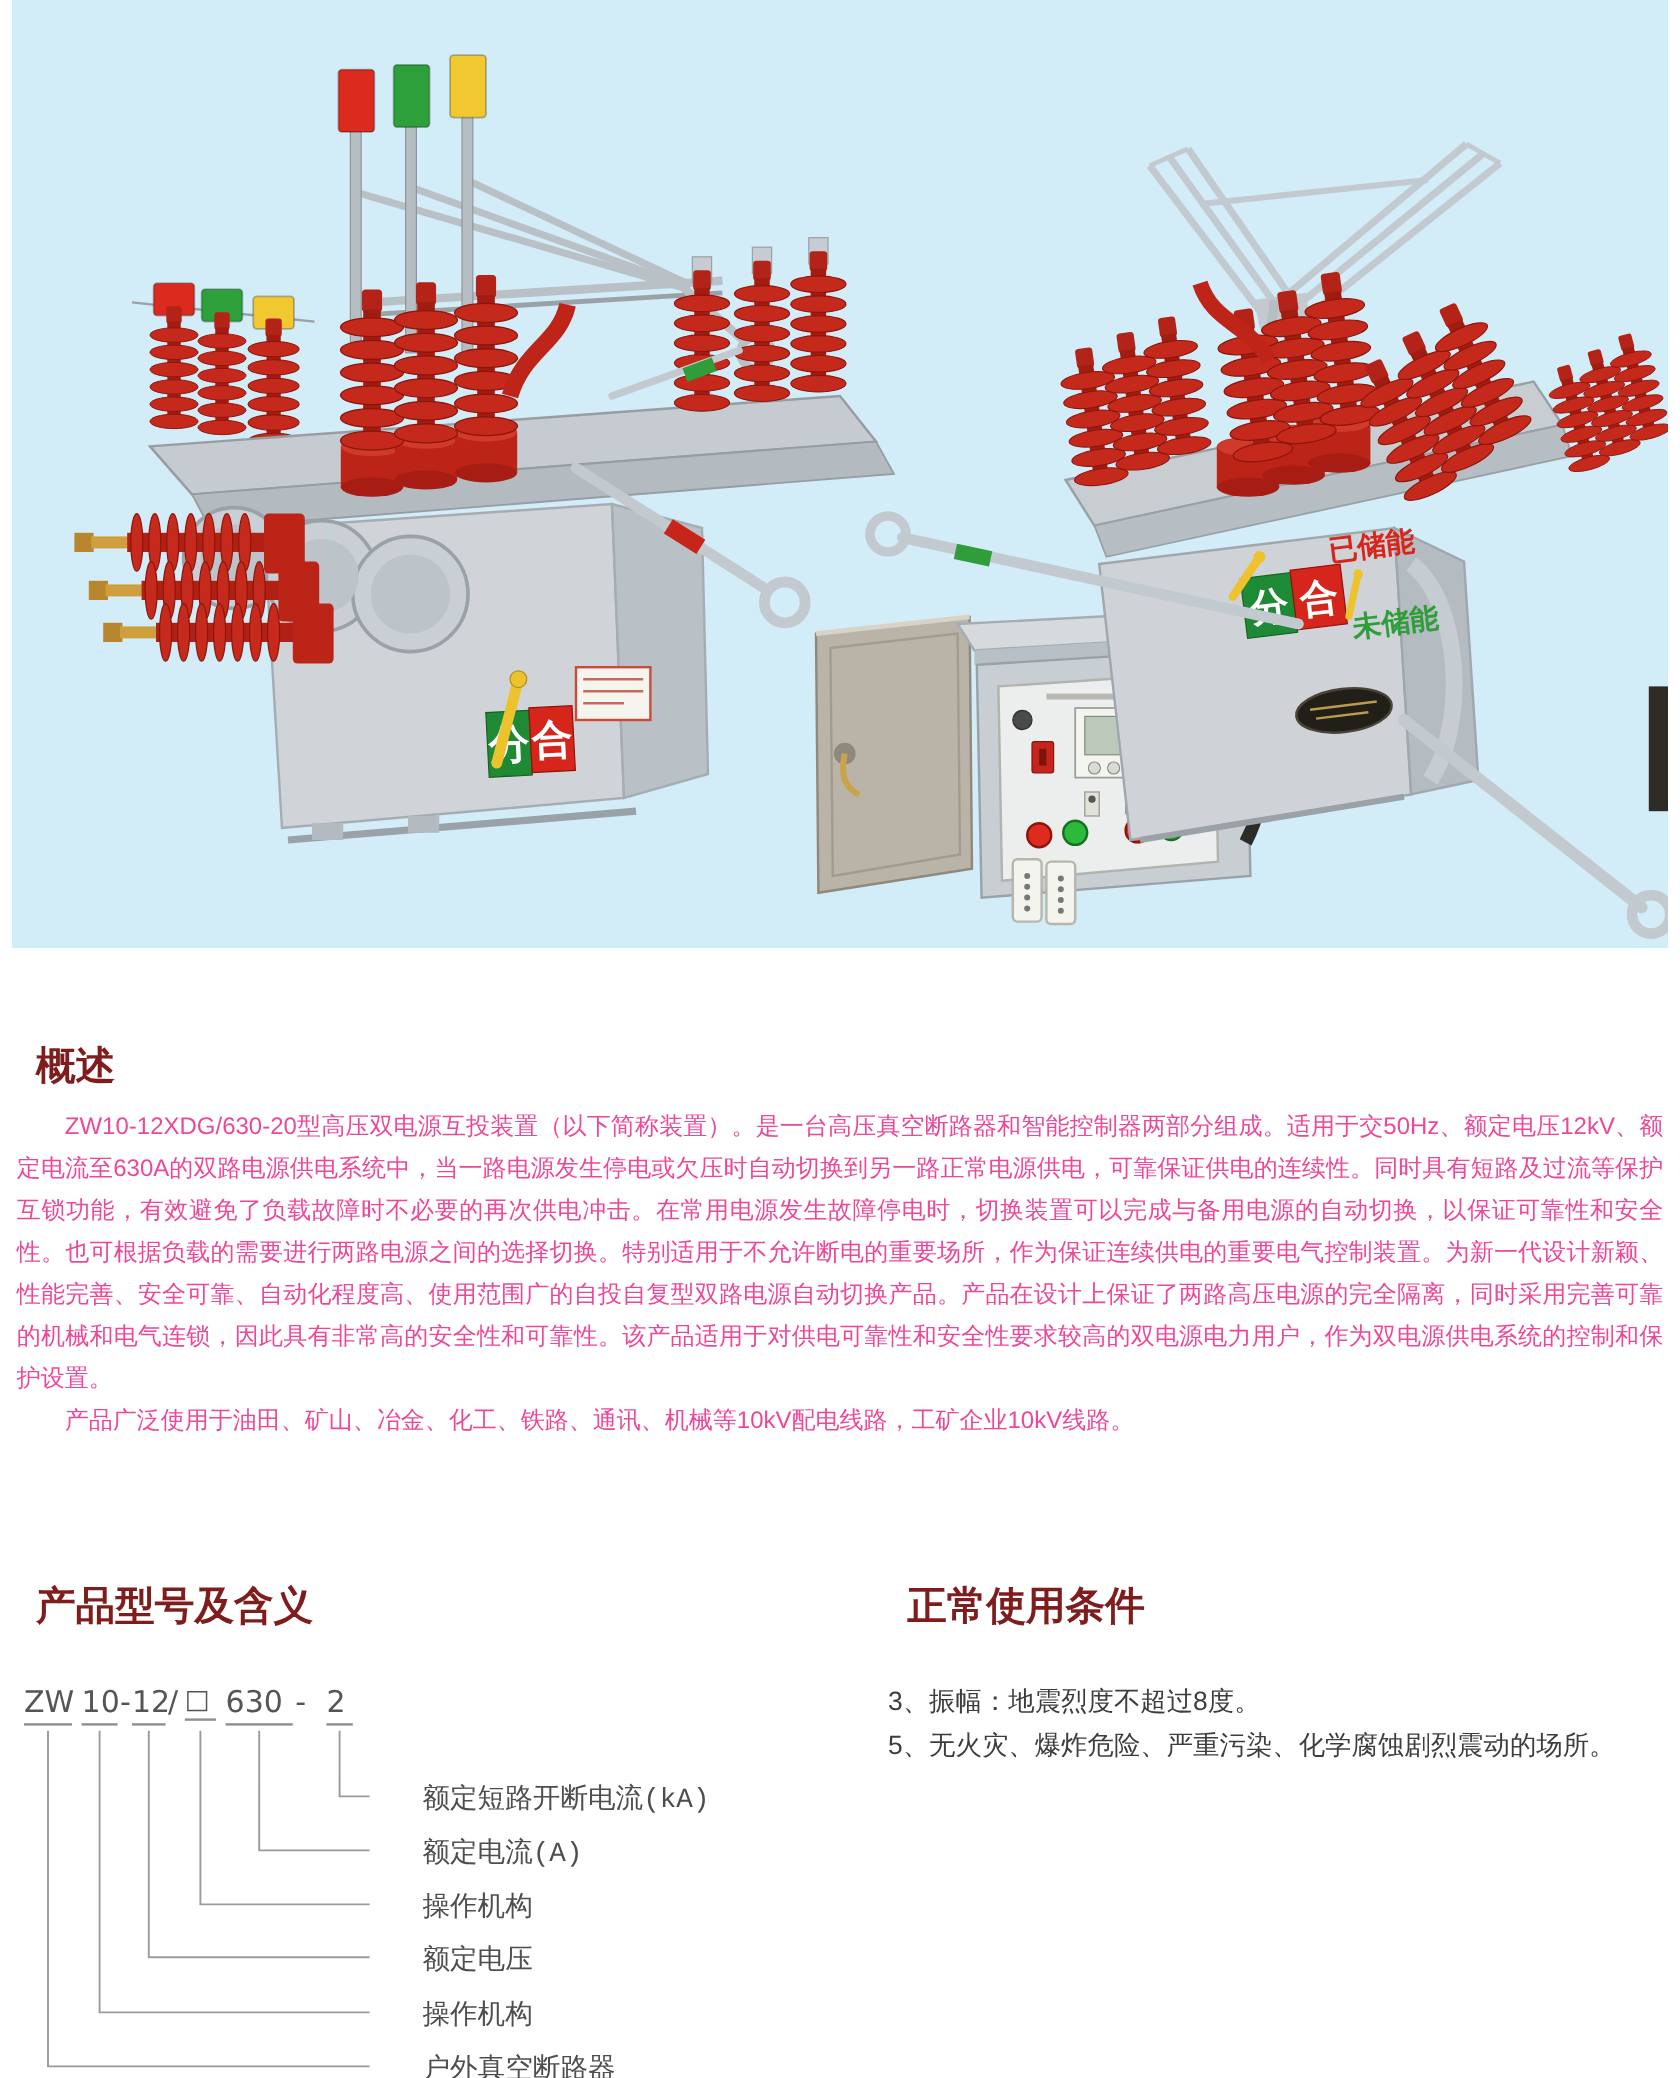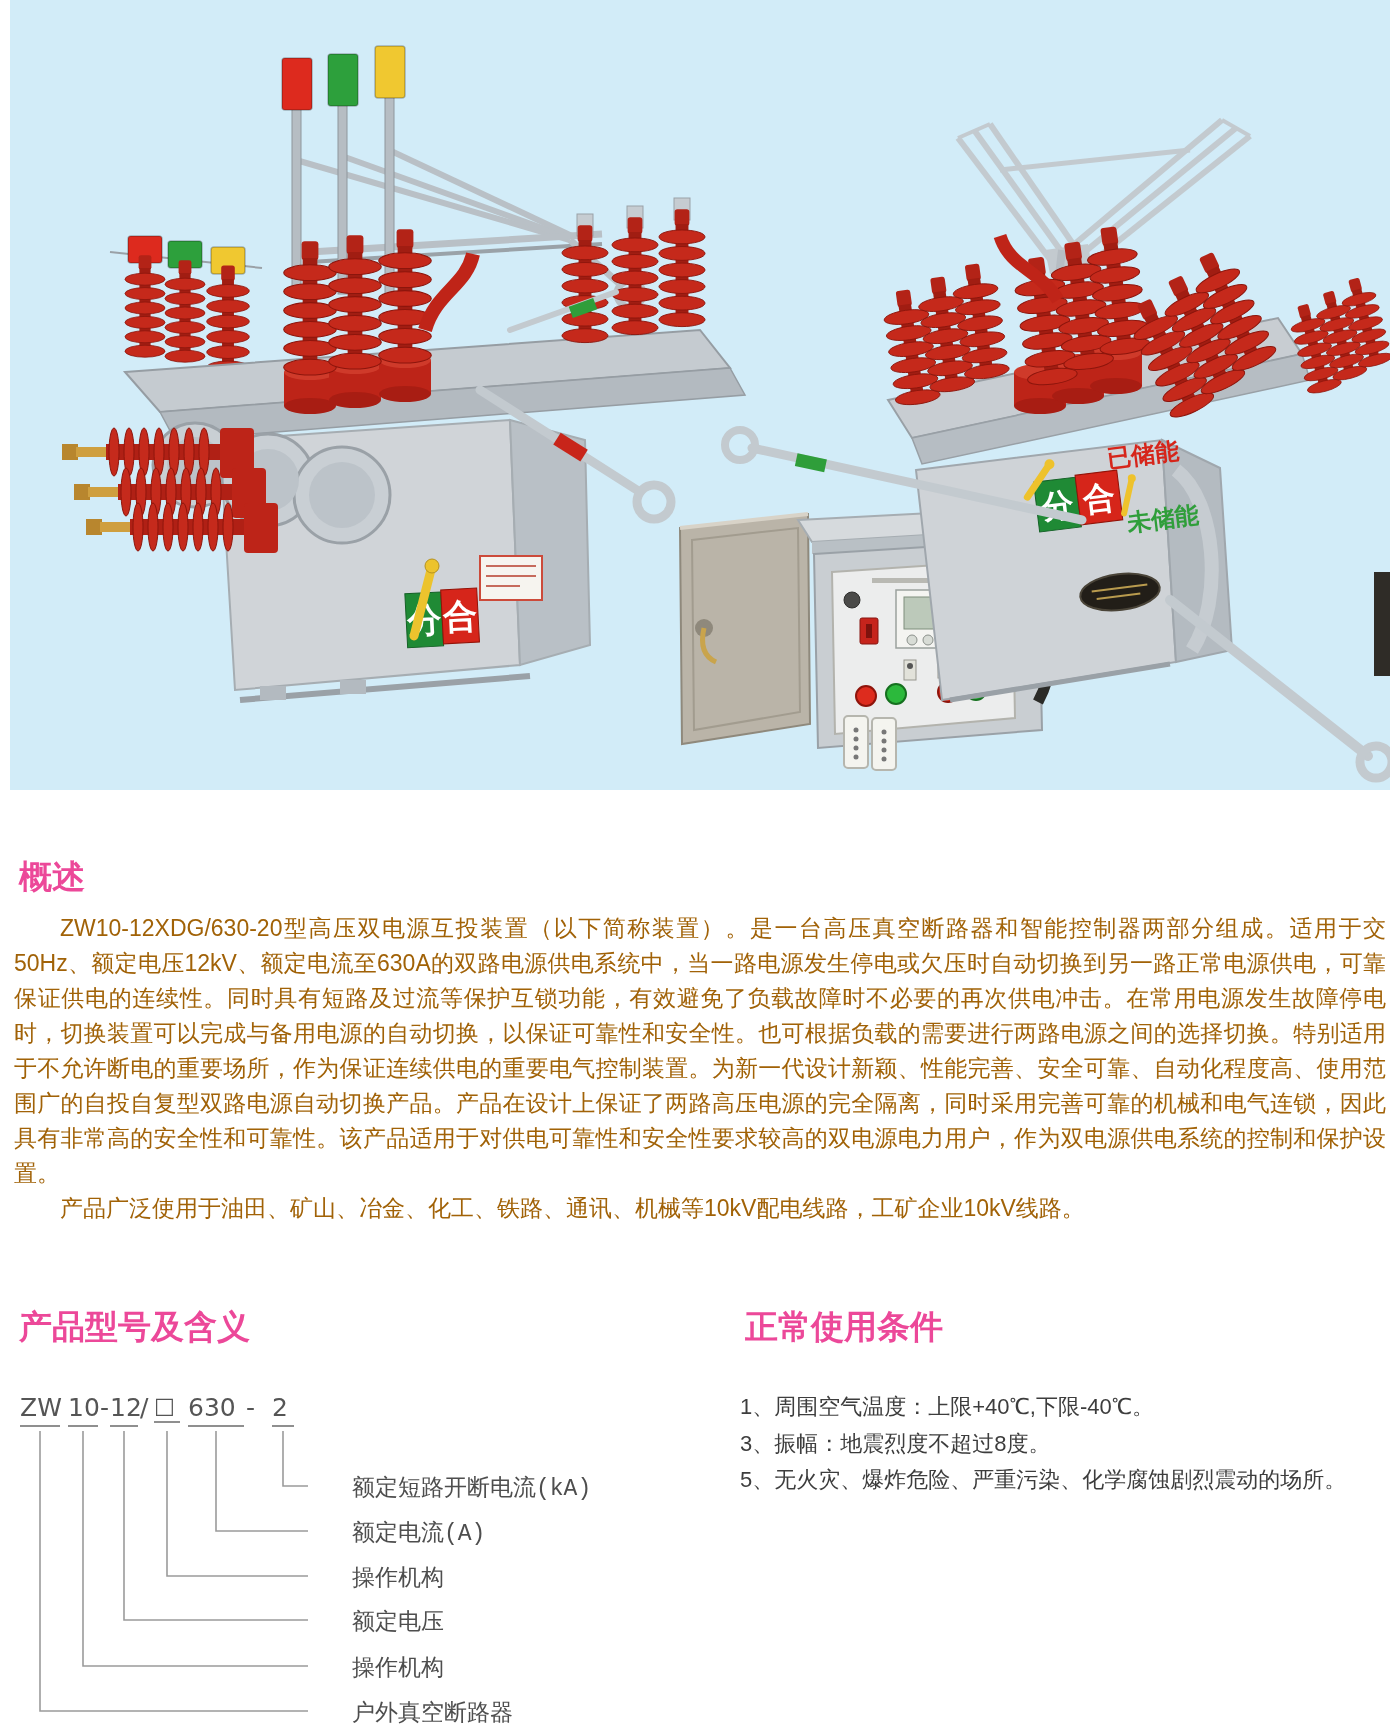--- a/index.html
+++ b/index.html
@@ -1,24 +1,24 @@
 <!DOCTYPE html>
 <html><head>
 <meta charset="utf-8">
 <style>
   html,body{margin:0;padding:0;background:#ffffff;}
   body{position:relative;width:1400px;height:1732px;overflow:hidden;
        font-family:"Liberation Sans",sans-serif;color:#3e3e3e;}
   .photo-area{position:absolute;left:10px;top:0;width:1380px;height:790px;background:#d2ecf8;}
   .photo-area svg{display:block;width:100%;height:100%;}
-  h2.sec{font-size:33px;line-height:40px;font-weight:700;color:#ec4899;margin:5px;}
+  h2.sec{font-size:33px;line-height:40px;font-weight:700;color:#7f1d1d;margin:16px;}
   .overview{position:absolute;left:14px;top:852px;width:1372px;}
   .overview h2{margin-bottom:14px;}
-  .overview p{margin:0;font-size:23px;line-height:35px;text-align:justify;
-              text-indent:2em;color:#a16207;}
+  .overview p{margin:0;font-size:20px;line-height:35px;text-align:justify;
+              text-indent:2em;color:#ec4899;}
   .columns{position:absolute;left:14px;top:1302px;width:1372px;display:flex;}
   .col-left{width:726px;position:relative;}
   .col-right{flex:1;}
   .model-diagram{position:relative;margin-top:46px;height:350px;
                  font-family:"DejaVu Sans","Liberation Sans",sans-serif;}
   .model-line{position:relative;height:38px;font-size:25px;color:#555;}
   .model-line span{position:absolute;top:0;text-align:left;display:inline-block;}
   .model-line span.u{border-bottom:2px solid #8f8f8f;padding-bottom:3px;}
   .mseg0{left:6px;width:40px;}   .mseg1{left:54px;width:30px;}
   .mseg2{left:86px;width:12px;}  .mseg3{left:96px;width:28px;}
@@ -353,18 +353,17 @@
       <div class="mlabel ml1">额定电流(A)</div>
       <div class="mlabel ml2">操作机构</div>
       <div class="mlabel ml3">额定电压</div>
       <div class="mlabel ml4">操作机构</div>
       <div class="mlabel ml5">户外真空断路器</div>
     </div>
   </div>
   <div class="col-right conditions">
     <h2 class="sec">正常使用条件</h2>
     <ul>
-      <li>1、周围空气温度：上限+40℃,下限-40℃。</li>
       <li>3、振幅：地震烈度不超过8度。</li>
       <li>5、无火灾、爆炸危险、严重污染、化学腐蚀剧烈震动的场所。</li>
     </ul>
   </div>
 </div>
 
 </body></html>

